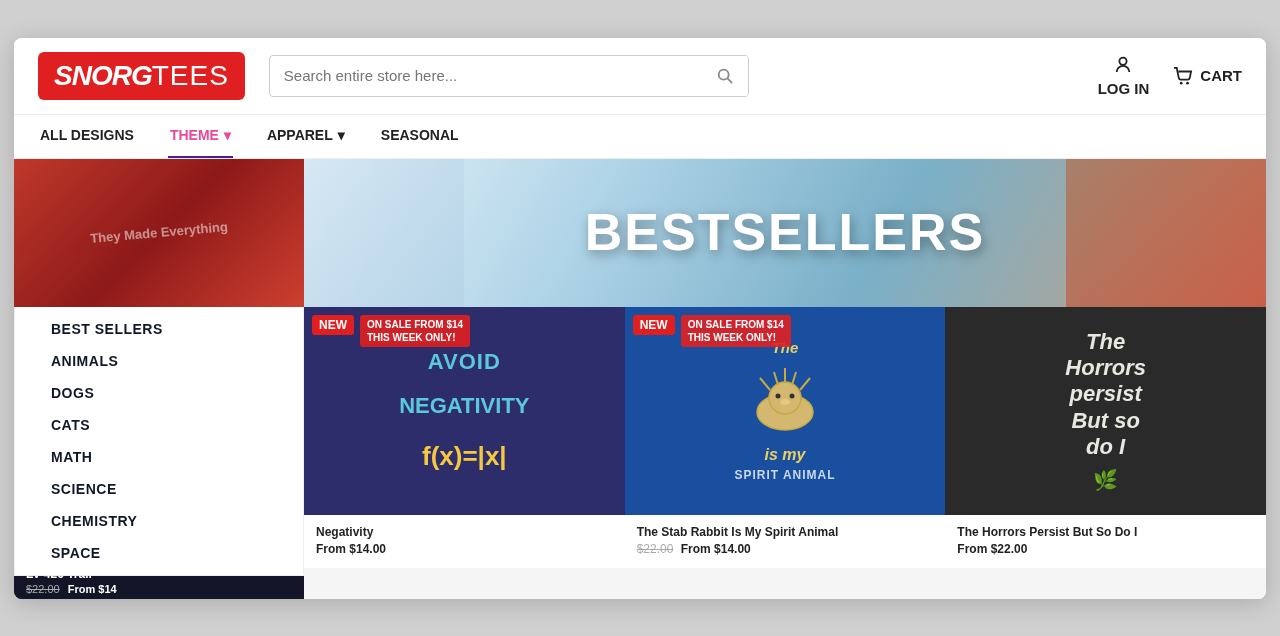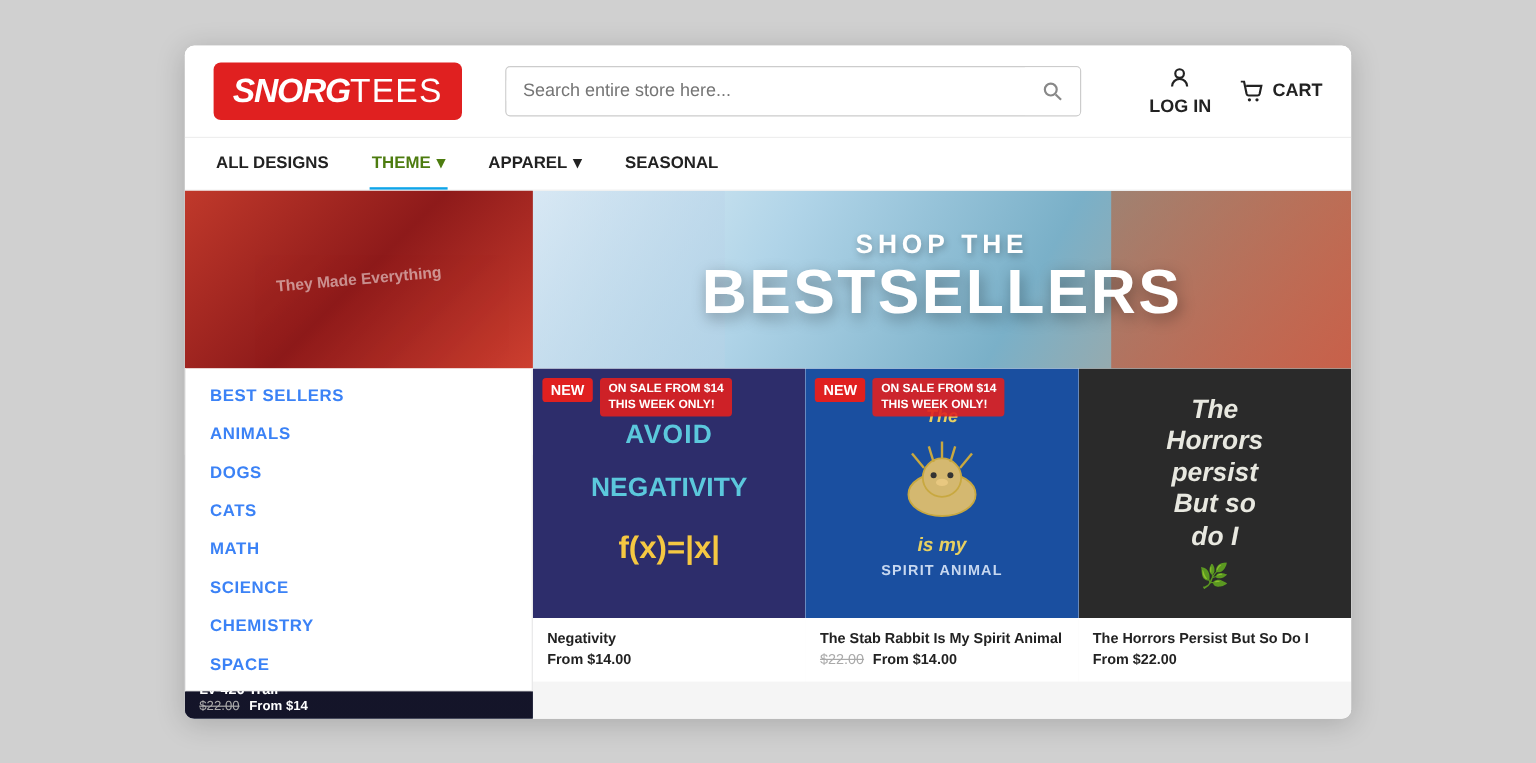--- a/index.html
+++ b/index.html
@@ -5,21 +5,21 @@
     * { margin: 0; padding: 0; box-sizing: border-box; }
     body {
       background: #d0d0d0;
       font-family: Arial, sans-serif;
       display: flex;
       justify-content: center;
       align-items: center;
       min-height: 100vh;
     }
     .window {
-      width: 972px;
+      width: 1252px;
       background: #fff;
       border-radius: 8px;
       box-shadow: 0 4px 24px rgba(0,0,0,0.18);
       overflow: hidden;
     }
     
     .header {
       display: flex;
       align-items: center;
       padding: 14px 24px;
@@ -51,21 +51,21 @@
     }
     .search-bar {
       flex: 1;
       display: flex;
       align-items: center;
       border: 1.5px solid #ccc;
       border-radius: 4px;
       overflow: hidden;
       height: 42px;
       max-width: 480px;
-      margin-left: 16px;
+      margin-left: 4px;
     }
     .search-bar input {
       flex: 1;
       border: none;
       outline: none;
       padding: 0 14px;
       font-size: 15px;
       color: #888;
       background: #fff;
     }
@@ -127,22 +127,22 @@
       color: #222;
       cursor: pointer;
       padding: 0 2px;
       height: 44px;
       display: flex;
       align-items: center;
       gap: 5px;
       border-bottom: 2px solid transparent;
     }
     .nav-item.active {
-      color: #4d7c0f;
-      border-bottom: 2px solid #0ea5e9;
+      color: #ec4899;
+      border-bottom: 2px solid #4c1d95;
     }
     
     .main {
       display: flex;
       position: relative;
       background: #f5f5f5;
       min-height: 440px;
     }
     
     .left-col {
@@ -165,24 +165,24 @@
       border: 1px solid #eee;
       border-top: none;
       width: 290px;
       padding: 6px 0;
       position: absolute;
       top: 148px;
       left: 0;
       z-index: 10;
     }
     .dropdown-item {
-      padding: 8px 20px;
+      padding: 8px 36px;
       font-size: 14px;
       font-weight: 600;
-      color: #3b82f6;
+      color: #0f172a;
       cursor: pointer;
       letter-spacing: 0.5px;
     }
     
     .bottom-left-img {
       width: 290px;
       height: 220px;
       background: linear-gradient(180deg, #1a1a2e 0%, #16213e 100%);
       overflow: hidden;
       position: relative;
@@ -481,21 +481,20 @@
             <span class="price-new">From $14</span>
           </div>
         </div>
       </div>
     </div>
 
     <div class="right-col">
 
       <div class="hero-banner">
         <div class="hero-text">
-          <div class="hero-shop-the">SHOP THE</div>
           <div class="hero-bestsellers">BESTSELLERS</div>
         </div>
 
         <div style="position:absolute;right:0;top:0;width:200px;height:100%;background:linear-gradient(135deg,rgba(180,100,60,0.6),rgba(200,80,60,0.8));border-radius:0;"></div>
         <div style="position:absolute;left:0;top:0;width:160px;height:100%;background:linear-gradient(135deg,rgba(200,220,240,0.5),rgba(180,210,230,0.7));"></div>
       </div>
 
       <div class="product-grid">
 
         <div class="product-card">

